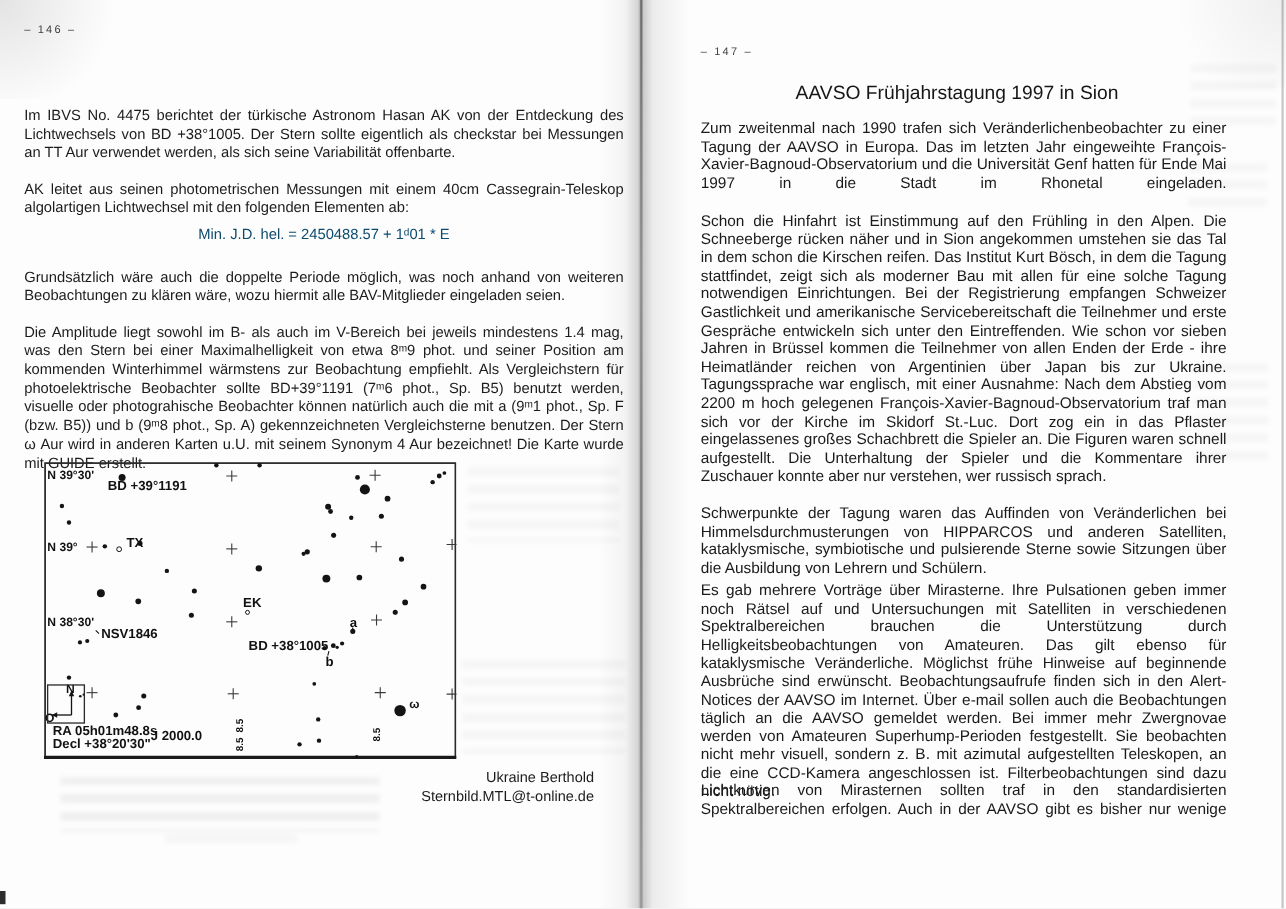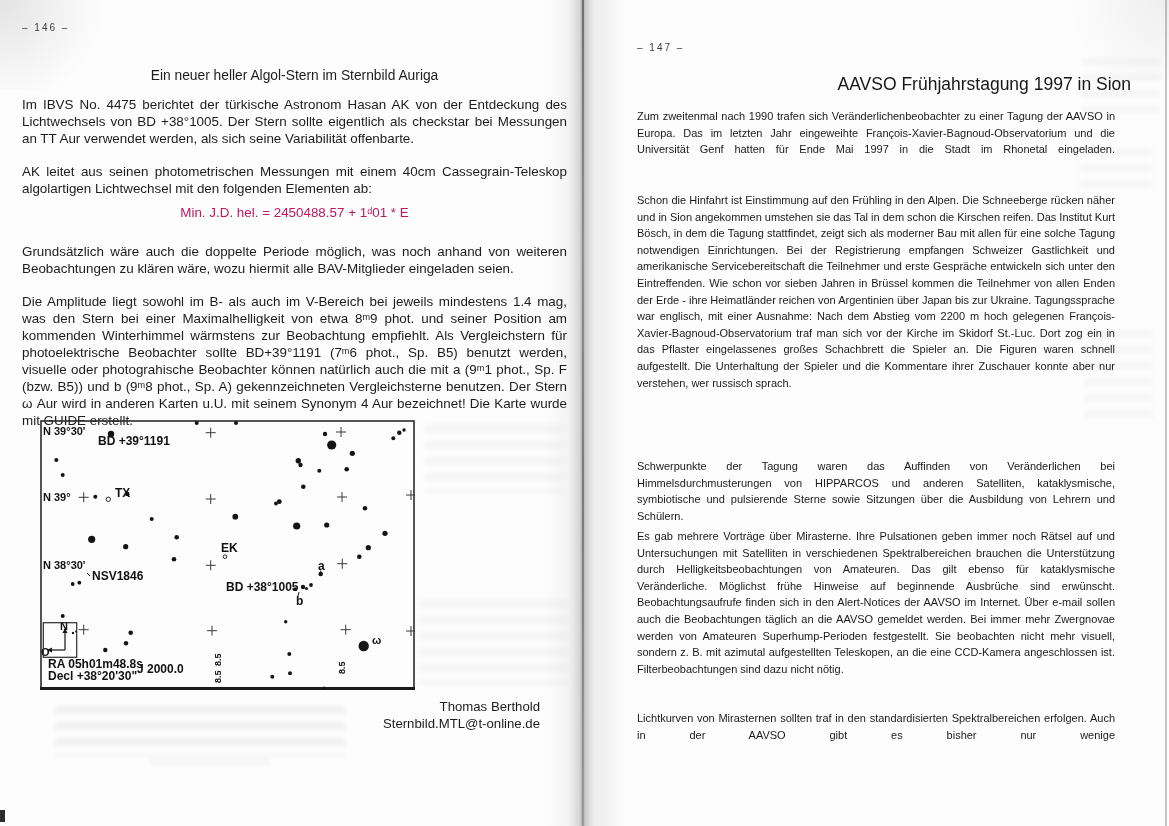--- a/index.html
+++ b/index.html
@@ -6,23 +6,23 @@
   .spread{position:relative;width:1169px;height:826px;background:#fdfdfd;overflow:hidden;
           font-family:"Liberation Sans",sans-serif;color:#1f1f1f;}
   .page{position:absolute;top:0;height:826px;background:#fdfdfd;}
   .page-left{left:0;width:583px;}
   .page-right{left:585px;width:669px;}
   .abs{position:absolute;}
   .pnum{width:100%;font-size:10px;letter-spacing:2px;color:#404040;}
   .ptitle{width:100%;text-align:center;font-size:13.8px;color:#1d1d1d;}
   .big-title{width:100%;text-align:center;font-size:17.5px;color:#161616;}
   .para{font-size:13.4px;line-height:17px;text-align:justify;color:#1c1c1c;}
-  .para-r{font-size:11px;line-height:16.6px;text-align:justify;color:#1a1a1a;}
+  .para-r{font-size:14px;line-height:16.6px;text-align:justify;color:#1a1a1a;}
   .justify-last{text-align-last:justify;}
-  .formula{width:100%;text-align:center;font-size:13.4px;color:#be185d;}
+  .formula{width:100%;text-align:center;font-size:13.4px;color:#0c4a6e;}
   .sig{font-size:13.2px;line-height:16.5px;text-align:right;color:#1c1c1c;}
   .ghost{position:absolute;background:repeating-linear-gradient(180deg,rgba(110,110,110,.20) 0 8px,rgba(0,0,0,0) 8px 16px);
          filter:blur(2px);opacity:.45;pointer-events:none;}
   .ghost.light{opacity:.25;}
   .fold{left:543px;top:0;width:84px;height:826px;pointer-events:none;
         background:linear-gradient(90deg,rgba(0,0,0,0) 0%,rgba(0,0,0,.04) 30%,rgba(0,0,0,.16) 44%,rgba(0,0,0,.38) 47.5%,rgba(0,0,0,.20) 50%,rgba(0,0,0,.07) 60%,rgba(0,0,0,0) 100%);}
   .fold-line{left:582px;top:0;width:2px;height:826px;background:linear-gradient(180deg,#6f6f6f,#909090 30%,#7a7a7a 60%,#9a9a9a);}
   .edge-line{left:1165px;top:0;width:2px;height:826px;background:rgba(130,130,130,.45);}
   .corner-mark{left:0;top:810px;width:5px;height:12px;background:#2d2d2d;}
   .corner-shade-tl{left:0;top:0;width:120px;height:90px;background:radial-gradient(circle at 0 0,rgba(0,0,0,.10),rgba(0,0,0,0) 70%);pointer-events:none;}
@@ -30,21 +30,20 @@
   svg text{font-family:"Liberation Sans",sans-serif;}
 </style>
 </head>
 <body>
 
 <div class="spread">
 
   <div class="page page-left">
     <div class="abs pnum" style="top:22px;left:22px;width:545px;">–  146  –</div>
 
-    <div class="abs ptitle" style="top:68px;left:22px;width:545px;">Ein neuer heller Algol-Stern im Sternbild Auriga</div>
 
     <div class="abs para" style="top:96px;left:22px;width:545px;">Im IBVS No. 4475 berichtet der türkische Astronom Hasan AK von der Entdeckung des Lichtwechsels von BD +38°1005. Der Stern sollte eigentlich als checkstar bei Messungen an TT Aur verwendet werden, als sich seine Variabilität offenbarte.</div>
 
     <div class="abs para" style="top:163px;left:22px;width:545px;">AK leitet aus seinen photometrischen Messungen mit einem 40cm Cassegrain-Teleskop algolartigen Lichtwechsel mit den folgenden Elementen ab:</div>
 
     <div class="abs formula" style="top:205px;left:22px;width:545px;">Min. J.D. hel. = 2450488.57 + 1ᵈ01 * E</div>
 
     <div class="abs para" style="top:243px;left:22px;width:545px;">Grundsätzlich wäre auch die doppelte Periode möglich, was noch anhand von weiteren Beobachtungen zu klären wäre, wozu hiermit alle BAV-Mitglieder eingeladen seien.</div>
 
     <div class="abs para" style="top:293px;left:22px;width:545px;">Die Amplitude liegt sowohl im B- als auch im V-Bereich bei jeweils mindestens 1.4 mag, was den Stern bei einer Maximalhelligkeit von etwa 8ᵐ9 phot. und seiner Position am kommenden Winterhimmel wärmstens zur Beobachtung empfiehlt. Als Vergleichstern für photoelektrische Beobachter sollte BD+39°1191 (7ᵐ6 phot., Sp. B5)  benutzt werden, visuelle oder photograhische Beobachter können natürlich auch die mit a (9ᵐ1 phot., Sp. F (bzw. B5)) und b (9ᵐ8 phot., Sp. A) gekennzeichneten Vergleichsterne benutzen. Der Stern ω Aur wird in anderen Karten u.U. mit seinem Synonym 4 Aur bezeichnet! Die Karte wurde mit GUIDE erstellt.</div>
@@ -152,34 +151,34 @@
         <text x="181" y="263" font-size="9" fill="#111" font-weight="700" transform="rotate(-90 181 263)">8.5</text>
         <text x="305" y="254" font-size="9" fill="#111" font-weight="700" transform="rotate(-90 305 254)">8.5</text>
         <rect x="3.3" y="202.7" width="33.4" height="34.6" fill="none" stroke="#2b2b2b" stroke-width="1.2"></rect>
         <line x1="25" y1="230" x2="25" y2="209" stroke="#141414" stroke-width="1.2"></line>
         <line x1="25" y1="230" x2="8" y2="230" stroke="#141414" stroke-width="1.2"></line>
         <polygon points="22.5,213 27.5,213 25,208" fill="#141414"></polygon>
         <polygon points="12,227.5 12,232.5 7,230" fill="#141414"></polygon>
       </svg>
 
     <div class="abs sig" style="top:699px;left:240px;width:300px;">
-      <div>Thomas Berthold</div>
+      <div>Ukraine Berthold</div>
       <div>Sternbild.MTL@t-online.de</div>
     </div>
 
     <div class="ghost" style="left:55px;top:706px;width:290px;height:50px;"></div>
     <div class="ghost light" style="left:425px;top:425px;width:138px;height:68px;"></div>
     <div class="ghost light" style="left:420px;top:600px;width:148px;height:85px;"></div>
     <div class="ghost light" style="left:150px;top:758px;width:120px;height:12px;"></div>
   </div>
 
   <div class="page page-right">
     <div class="abs pnum" style="top:42px;left:52px;width:478px;">–  147  –</div>
 
-    <div class="abs big-title" style="top:74px;left:68px;width:478px;text-align:right;">AAVSO Frühjahrstagung 1997 in Sion</div>
+    <div class="abs big-title" style="top:74px;left:46px;width:478px;">AAVSO Frühjahrstagung 1997 in Sion</div>
 
     <div class="abs para-r justify-last" style="top:108px;left:52px;width:478px;">Zum zweitenmal nach 1990 trafen sich Veränderlichenbeobachter zu einer Tagung der AAVSO in Europa. Das im letzten Jahr eingeweihte François-Xavier-Bagnoud-Observatorium und die Universität Genf hatten für Ende Mai 1997 in die Stadt im Rhonetal eingeladen.</div>
 
     <div class="abs para-r" style="top:192px;left:52px;width:478px;">Schon die Hinfahrt ist Einstimmung auf den Frühling in den Alpen. Die Schneeberge rücken näher und in Sion angekommen umstehen sie das Tal in dem schon die Kirschen reifen. Das Institut Kurt Bösch, in dem die Tagung stattfindet, zeigt sich als moderner Bau mit allen für eine solche Tagung notwendigen Einrichtungen. Bei der Registrierung empfangen Schweizer Gastlichkeit und amerikanische Servicebereitschaft die Teilnehmer und erste Gespräche entwickeln sich unter den Eintreffenden. Wie schon vor sieben Jahren in Brüssel kommen die Teilnehmer von allen Enden der Erde - ihre Heimatländer reichen von Argentinien über Japan bis zur Ukraine. Tagungssprache war englisch, mit einer Ausnahme: Nach dem Abstieg vom 2200 m hoch gelegenen François-Xavier-Bagnoud-Observatorium traf man sich vor der Kirche im Skidorf St.-Luc. Dort zog ein in das Pflaster eingelassenes großes Schachbrett die Spieler an. Die Figuren waren schnell aufgestellt. Die Unterhaltung der Spieler und die Kommentare ihrer Zuschauer konnte aber nur verstehen, wer russisch sprach.</div>
 
     <div class="abs para-r" style="top:447px;left:52px;width:478px;margin-top:11px;">Schwerpunkte der Tagung waren das Auffinden von Veränderlichen  bei Himmelsdurchmusterungen von HIPPARCOS und anderen Satelliten, kataklysmische, symbiotische und pulsierende Sterne sowie Sitzungen über die Ausbildung von Lehrern und Schülern.</div>
 
     <div class="abs para-r" style="top:528px;left:52px;width:478px;">Es gab mehrere Vorträge über Mirasterne. Ihre Pulsationen geben immer noch Rätsel auf und Untersuchungen mit Satelliten in verschiedenen Spektralbereichen brauchen die Unterstützung durch Helligkeitsbeobachtungen von Amateuren. Das gilt ebenso für kataklysmische Veränderliche. Möglichst frühe Hinweise auf beginnende Ausbrüche sind erwünscht. Beobachtungsaufrufe finden sich in den Alert-Notices der AAVSO im Internet. Über e-mail sollen auch die Beobachtungen täglich an die AAVSO gemeldet werden. Bei immer mehr Zwergnovae werden von Amateuren Superhump-Perioden festgestellt. Sie beobachten nicht mehr visuell, sondern z. B. mit azimutal aufgestellten Teleskopen, an die eine CCD-Kamera angeschlossen ist. Filterbeobachtungen sind dazu nicht nötig.</div>
 
     <div class="abs para-r justify-last" style="top:710px;left:52px;width:478px;">Lichtkurven von Mirasternen sollten traf in den standardisierten Spektralbereichen erfolgen. Auch in der AAVSO gibt es bisher nur wenige</div>

